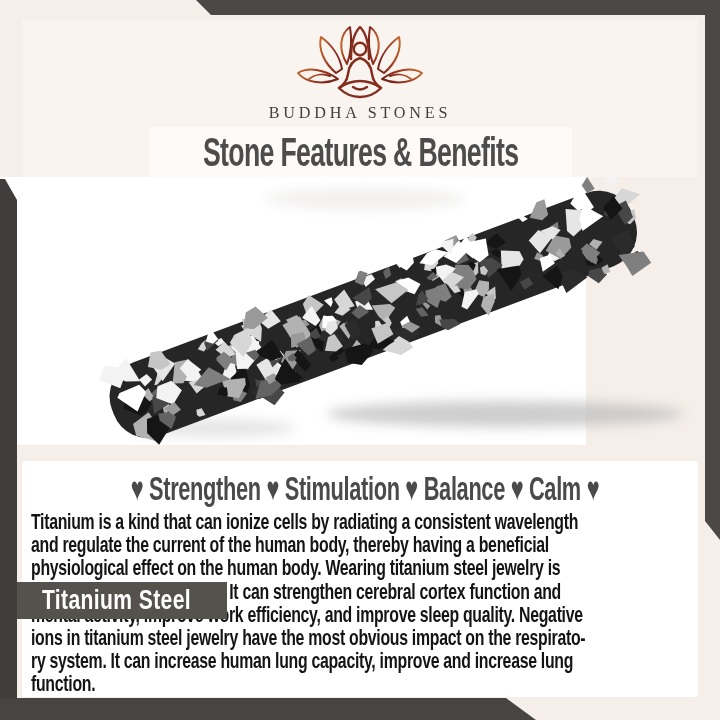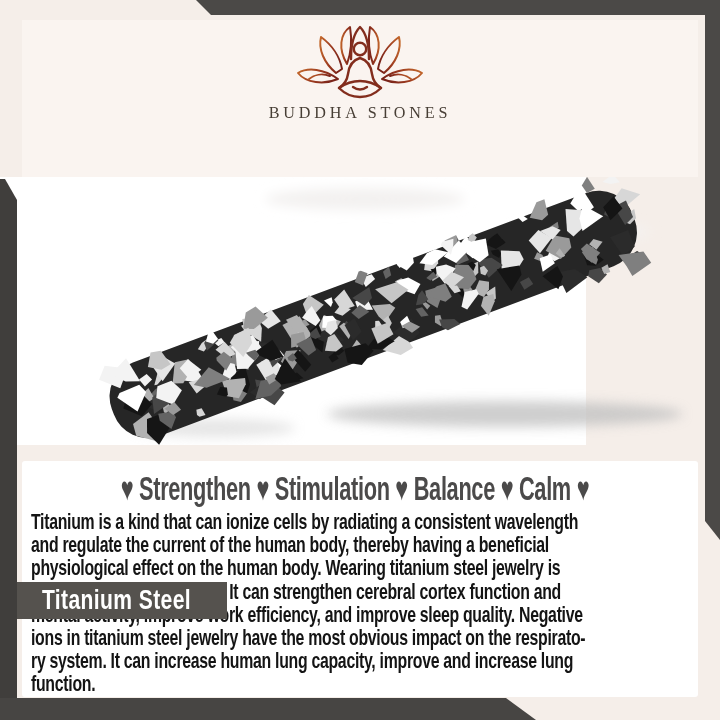--- a/index.html
+++ b/index.html
@@ -31,21 +31,21 @@
     letter-spacing:-1px;color:var(--title-color,#4d4c4c);transform:scaleX(.65);}
   
   .image-section{position:absolute;left:0;top:177px;width:586px;height:268px;background:var(--image-bg,#ffffff);}
   .rod{position:absolute;left:35px;top:0;width:660px;height:268px;}
   .stone-label{position:absolute;left:17px;top:405px;width:210px;height:37px;background:var(--label-bg,#55524e);
     display:flex;align-items:center;padding-left:25px;box-sizing:border-box;z-index:6;}
   .stone-label span{display:inline-block;white-space:nowrap;color:#fff;font-size:27px;font-weight:bold;
     letter-spacing:.5px;transform:scaleX(.78);transform-origin:0 50%;}
   
   .card{position:absolute;left:22px;top:461px;width:676px;height:236px;background:var(--card-bg,#ffffff);border-radius:3px;}
-  .benefits-heading{position:absolute;left:0;top:470px;width:720px;text-align:left;}
+  .benefits-heading{position:absolute;left:0;top:470px;width:720px;text-align:right;}
   .benefits-heading span{display:inline-block;white-space:nowrap;font-size:33px;font-weight:bold;
     letter-spacing:-.5px;color:var(--heading-color,#4b4a4a);transform:scaleX(.66);}
   .description{position:absolute;left:31px;top:510px;width:920px;transform:scaleX(.72);transform-origin:0 0;}
   .description .line{white-space:nowrap;font-size:22px;font-weight:bold;letter-spacing:-.4px;
     line-height:23.2px;color:var(--body-color,#141414);}
 </style>
 </head>
 <body>
 
 <div class="page">
@@ -71,20 +71,23 @@
       <path d="M57,34 C57,18 60,8 66,2 C72,8 75,18 75,34"></path>
       <circle cx="66" cy="24" r="6.2"></circle>
       <path d="M66,33 C59,35 55,41 54,49 C53,56 50,60 45,63"></path>
       <path d="M66,33 C73,35 77,41 78,49 C79,56 82,60 87,63"></path>
       <path d="M45,63 C52,58 60,56 66,56 C72,56 80,58 87,63 C80,70 72,72 66,72 C60,72 52,70 45,63 Z"></path>
       <path d="M59,62 q7,5 14,0"></path>
     </g>
   </svg>
   <div class="brand"><span>BUDDHA STONES</span></div>
 
+  <div class="title-band">
+    <span>Stone Features &amp; Benefits</span>
+  </div>
 
   <div class="image-section">
     <svg class="rod" viewBox="0 0 660 268">
       <defs>
         <filter id="soft" x="-60%" y="-60%" width="220%" height="220%">
             <feGaussianBlur stdDeviation="6"></feGaussianBlur>
           </filter>
       </defs>
       <ellipse cx="330" cy="22" rx="100" ry="11" fill="#f3f1f0" filter="url(#soft)"></ellipse>
       <ellipse cx="545" cy="55" rx="70" ry="9" fill="#f4f2f1" filter="url(#soft)"></ellipse>

